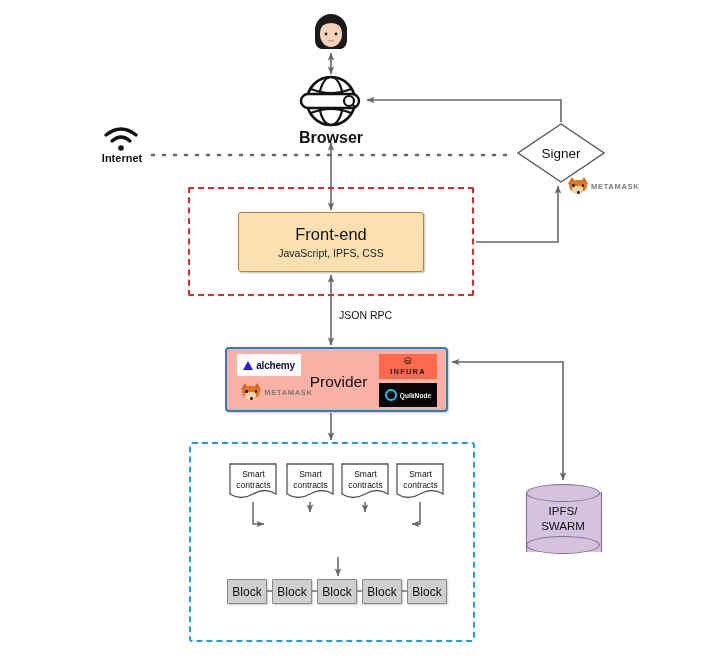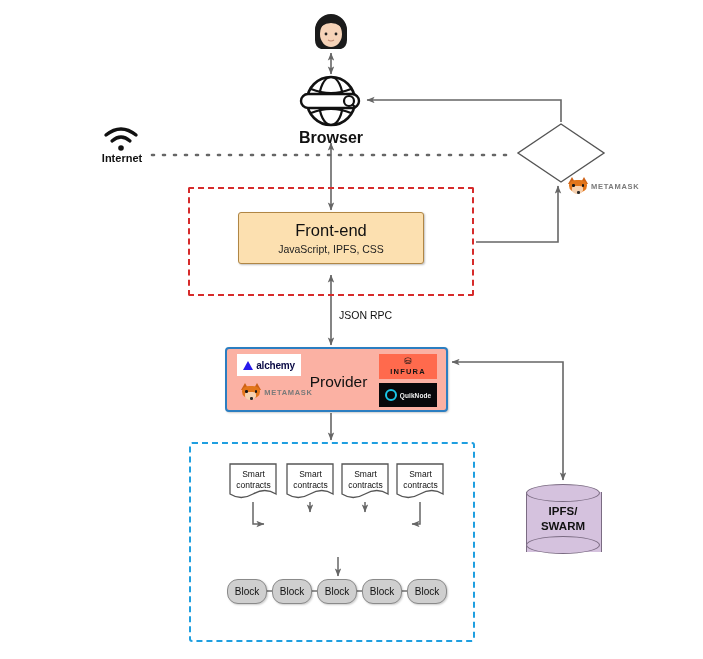--- a/index.html
+++ b/index.html
@@ -11,21 +11,21 @@
   .node{position:absolute;box-sizing:border-box;}
   .lbl{position:absolute;box-sizing:border-box;text-align:center;}
 
   
   .webserver{left:188px;top:187px;width:286px;height:109px;
              border:2px dashed #d62b2b;border-radius:2px;background:transparent;}
   .webserver-title{left:196px;top:192px;width:140px;font-size:12.5px;font-weight:bold;
                    text-align:left;color:#111;}
 
   
-  .frontend{left:238px;top:212px;width:186px;height:52px;background:#fce0b0;
+  .frontend{left:238px;top:212px;width:186px;height:60px;background:#fce0b0;
             border:1px solid #b08645;border-radius:3px;
             box-shadow:1px 1px 2px rgba(0,0,0,.25);
             display:flex;flex-direction:column;align-items:center;justify-content:center;}
   .frontend .t1{font-size:16.5px;color:#111;line-height:1.15;}
   .frontend .t2{font-size:10.5px;color:#222;margin-top:3px;}
 
   
   .provider{left:225px;top:347px;width:223px;height:65px;background:#fbb1a3;
             border:2px solid #2b7ec1;border-radius:4px;
             box-shadow:1px 1px 2px rgba(0,0,0,.2);}
@@ -88,34 +88,34 @@
           font-size:8.5px;line-height:11px;color:#111;}
 
   
   .evm{left:268px;top:515px;width:140px;height:41px;background:#8ad3c4;
        border:1px solid #63a99c;border-radius:3px;
        box-shadow:1px 1px 2px rgba(0,0,0,.22);
        display:flex;align-items:center;justify-content:center;
        font-size:11px;color:#111;}
 
   
-  .blk{width:40px;height:25px;background:#cfcfcf;border:1px solid #8a8a8a;border-radius:11px;
+  .blk{width:40px;height:25px;background:#cfcfcf;border:1px solid #8a8a8a;border-radius:1px;
        box-shadow:1px 1px 2px rgba(0,0,0,.2);
-       display:flex;align-items:center;justify-content:center;font-size:10px;color:#111;}
+       display:flex;align-items:center;justify-content:center;font-size:12px;color:#111;}
 
   
   .ipfs{left:526px;top:484px;width:74px;height:76px;}
   .ipfs .body{position:absolute;left:0;top:8px;width:74px;height:60px;background:#d5c2de;
               border-left:1px solid #7a6b82;border-right:1px solid #7a6b82;}
   .ipfs .top{position:absolute;left:0;top:0;width:72px;height:16px;background:#d5c2de;
              border:1px solid #7a6b82;border-radius:50%;}
   .ipfs .bot{position:absolute;left:0;top:52px;width:72px;height:16px;background:#d5c2de;
              border:1px solid #7a6b82;border-radius:50%;}
   .ipfs .tx{position:absolute;left:0;top:20px;width:74px;text-align:center;
-            font-size:11.5px;font-weight:bold;color:#111;line-height:15px;}
+            font-size:11.5px;font-weight:normal;color:#111;line-height:15px;}
 </style>
 </head>
 <body>
 
 <div class="canvas">
 
   <svg class="wires" viewBox="0 0 703 659">
     <defs>
       <marker id="ah" markerWidth="9" markerHeight="9" refX="7.6" refY="3.2" orient="auto" markerUnits="userSpaceOnUse">
         <path d="M0,0 L8,3.2 L0,6.4 L1.9,3.2 Z" fill="#666"></path>
@@ -190,20 +190,23 @@
       <path d="M287,464 h46 v30 q-11,-7 -23,0 q-12,7 -23,0 z"></path>
       <path d="M342,464 h46 v30 q-11,-7 -23,0 q-12,7 -23,0 z"></path>
       <path d="M397,464 h46 v30 q-11,-7 -23,0 q-12,7 -23,0 z"></path>
     </g>
   </svg>
 
   <div class="lbl browser-lbl">Browser</div>
 
   <div class="lbl internet-lbl">Internet</div>
 
+  <div class="node signer">
+    <div class="tx">Signer</div>
+  </div>
 
   <div class="node mm-signer">
     <span class="fox">
       <i class="earL"></i>
         <i class="earR"></i>
         <i class="head"></i>
       <i class="snout"></i>
         <i class="eyeL"></i>
         <i class="eyeR"></i>
         <i class="nose"></i>

